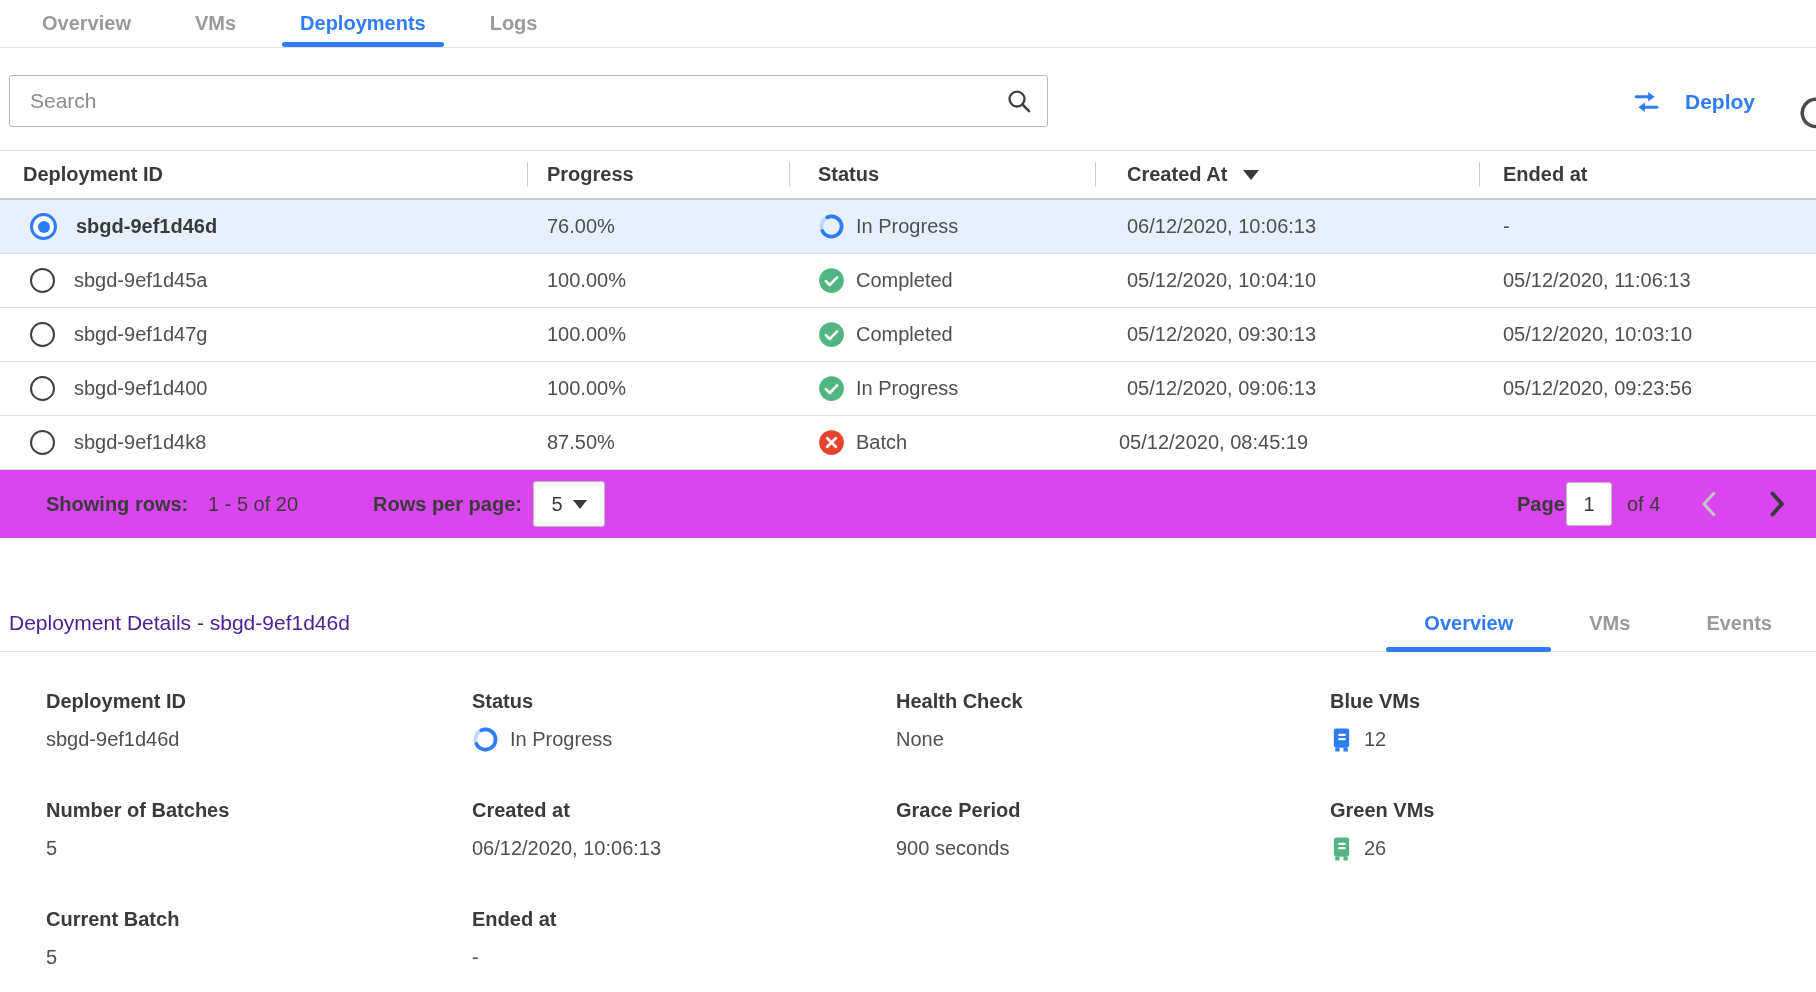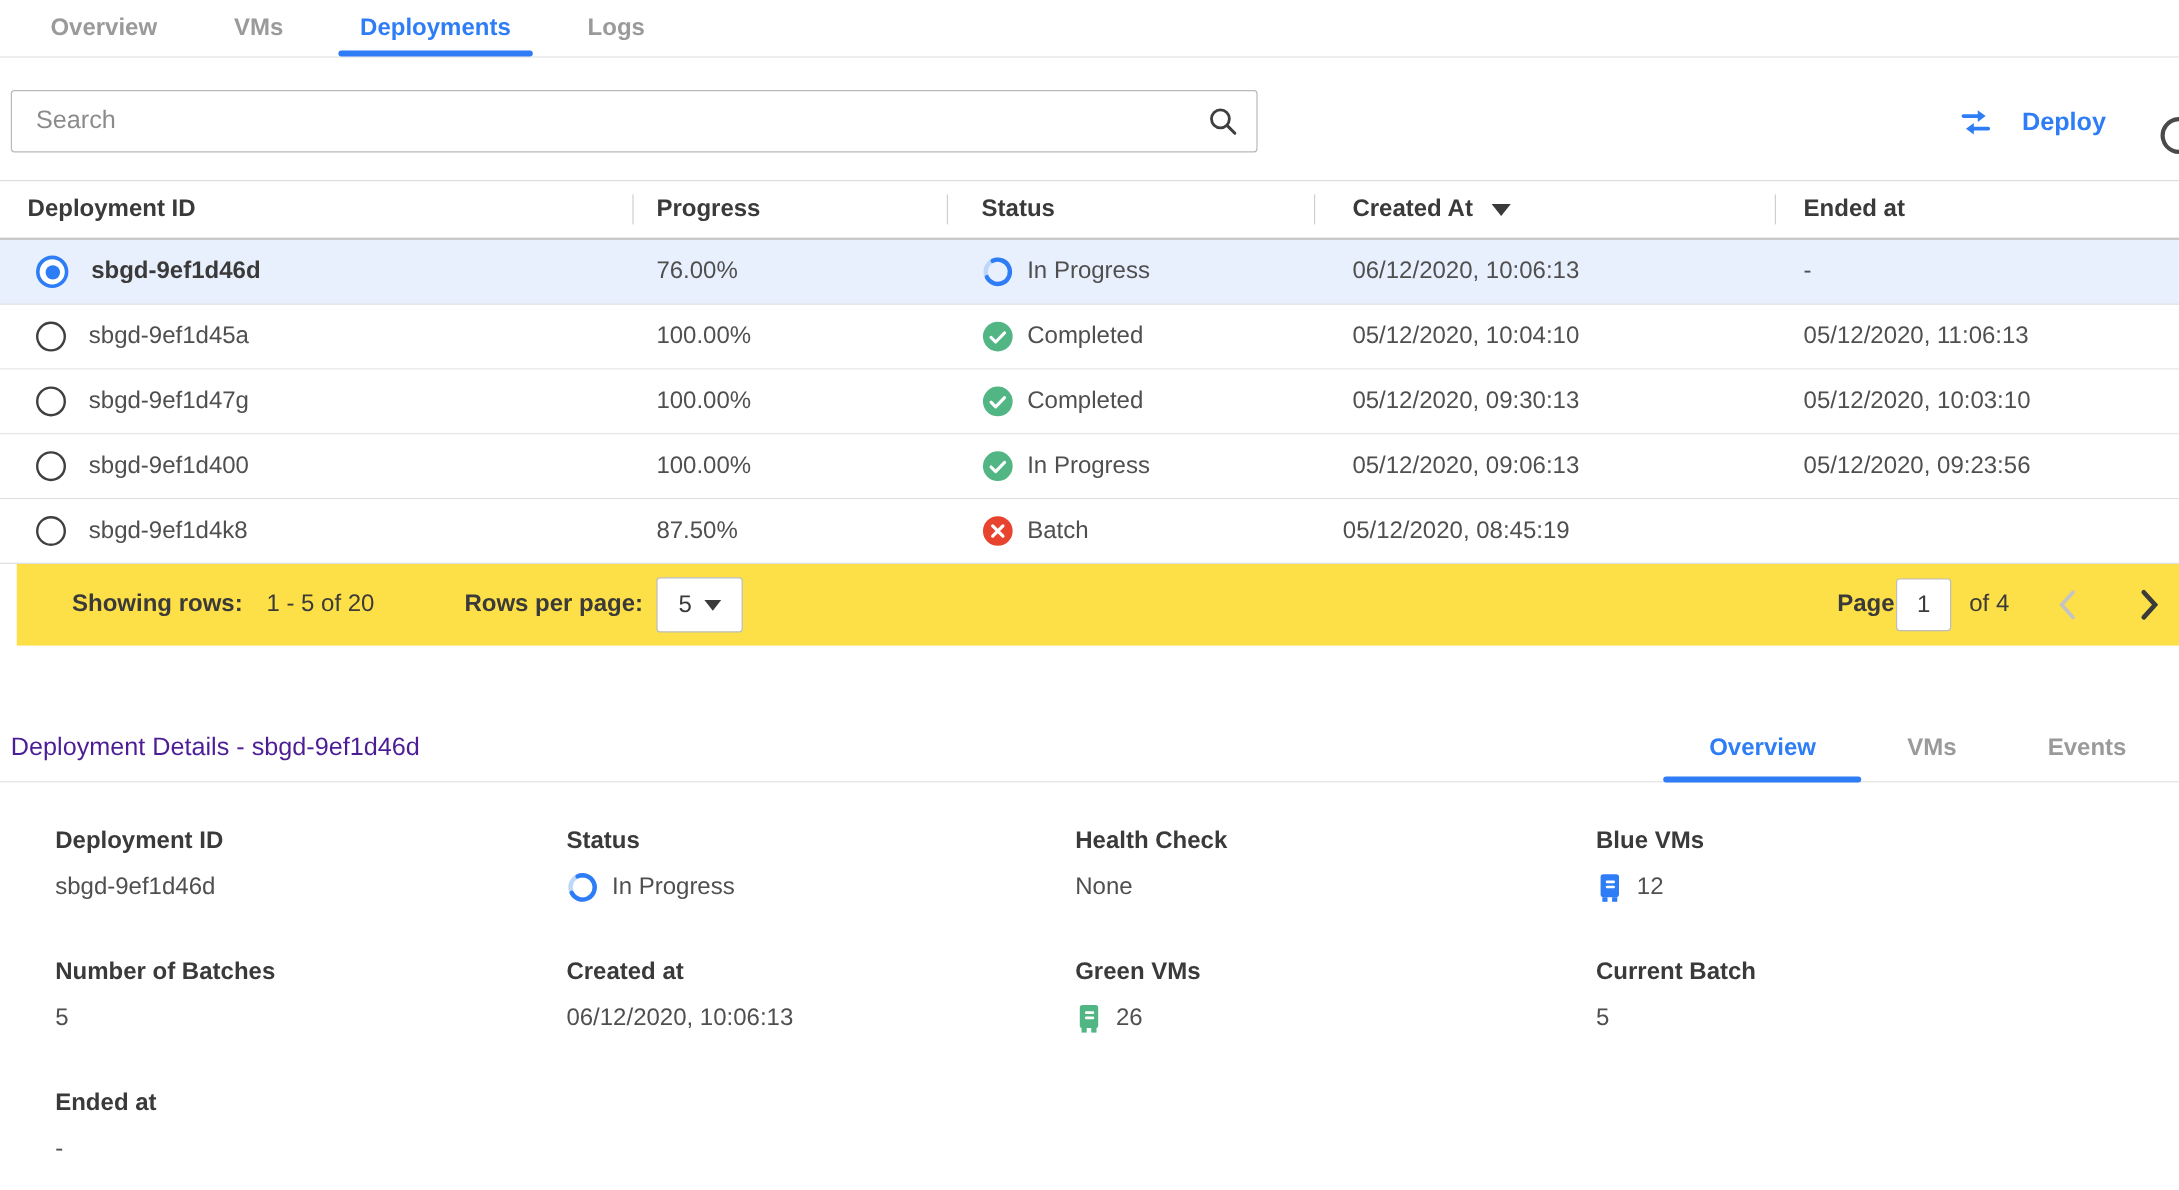--- a/index.html
+++ b/index.html
@@ -43,21 +43,21 @@
     font-size:20px; color:#4f4f4f; cursor:pointer; background:#fff; }
   .row.selected { background:#e9f0fd; }
   .row.selected .id-text { font-weight:bold; color:#3a3a3a; }
   .radio { width:25px; height:25px; border:2.5px solid #3f3f3f; border-radius:50%;
     margin-right:19px; flex:0 0 auto; position:relative; background:#fff; }
   .row.selected .radio { width:27px; height:27px; border:3px solid #2e7df6; }
   .row.selected .radio::after { content:""; position:absolute; left:50%; top:50%; width:12px; height:12px;
     margin:-6px 0 0 -6px; border-radius:50%; background:#2e7df6; }
 
   
-  .tfoot { position:relative; height:68px; background:#fde047; font-size:20px; color:#3a3a3a;margin-left:14px; }
+  .tfoot { position:relative; height:68px; background:#d946ef; font-size:20px; color:#3a3a3a; }
   .tfoot .abs { position:absolute; top:50%; transform:translateY(-50%); white-space:nowrap; }
   .bold { font-weight:bold; }
   .select-box { left:533px; width:72px; height:46px; background:#fff; border:1px solid #bdbdbd; border-radius:3px;
     display:flex; align-items:center; justify-content:center; gap:10px; cursor:pointer; }
   .select-caret { width:0; height:0; border-left:7px solid transparent; border-right:7px solid transparent;
     border-top:9px solid #3a3a3a; }
   .page-input { left:1566px; width:46px; height:44px; background:#fff; border:1px solid #bdbdbd; border-radius:3px;
     text-align:center; font-size:20px; color:#3a3a3a; font-family:inherit; outline:none; }
   .chev { background:none; border:none; cursor:pointer; display:flex; align-items:center; }
 
@@ -319,20 +319,24 @@
 
     <div>
       <div class="field-label">Number of Batches</div>
       <div class="field-value">5</div>
     </div>
     <div>
       <div class="field-label">Created at</div>
       <div class="field-value">06/12/2020, 10:06:13</div>
     </div>
     <div>
+      <div class="field-label">Grace Period</div>
+      <div class="field-value">900 seconds</div>
+    </div>
+    <div>
       <div class="field-label">Green VMs</div>
       <div class="field-value">
         <span class="icon">
           <svg width="23" height="26" viewBox="0 0 24 26">
             <rect x="4" y="1" width="16" height="20" rx="2.5" fill="#51b683"></rect>
             <rect x="8.5" y="6.5" width="8" height="2.3" rx="1.1" fill="#fff"></rect>
             <rect x="8.5" y="11" width="8" height="2.3" rx="1.1" fill="#fff"></rect>
             <rect x="5.5" y="21" width="4.5" height="4" fill="#51b683"></rect>
             <rect x="14" y="21" width="4.5" height="4" fill="#51b683"></rect>
           </svg>

